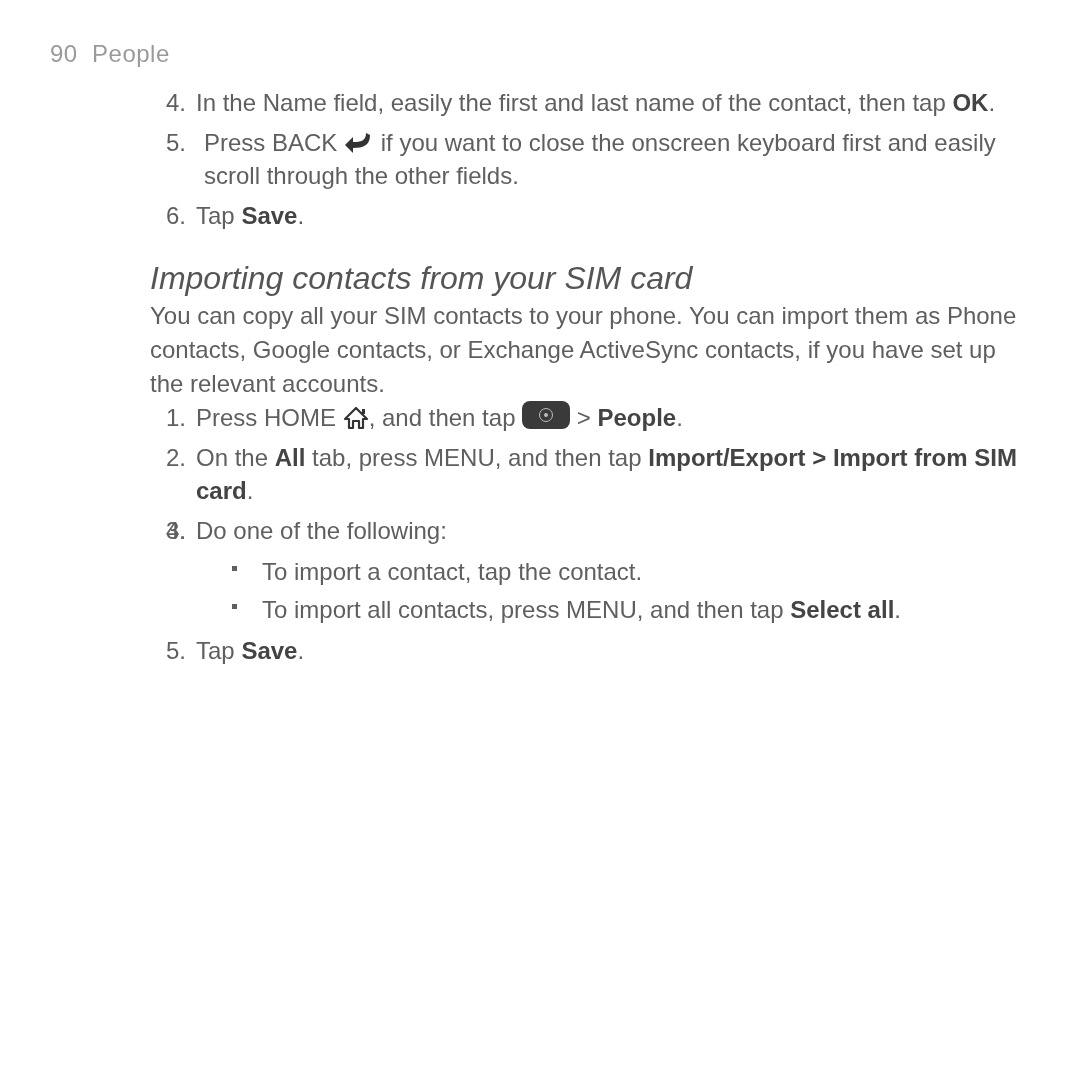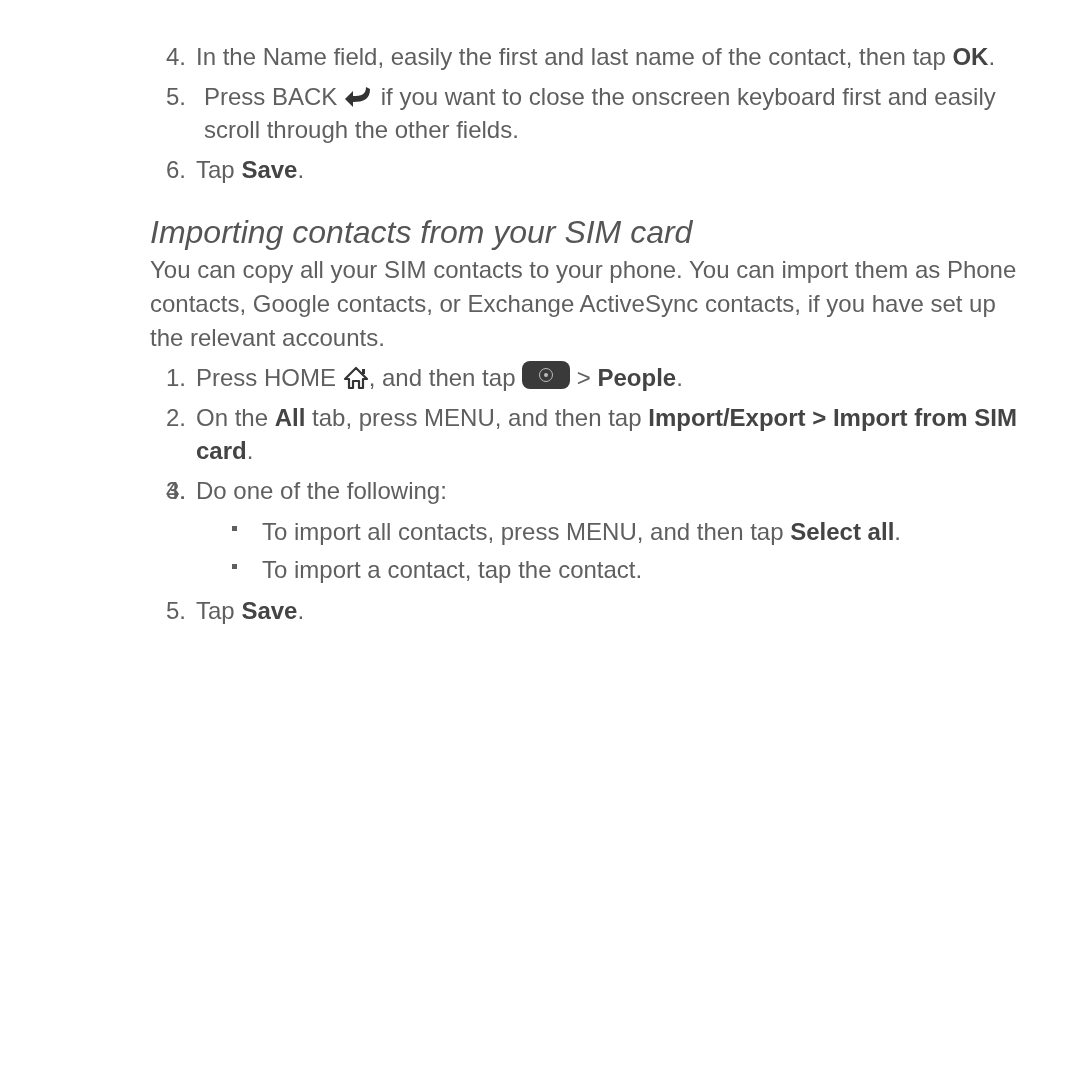--- a/index.html
+++ b/index.html
@@ -69,21 +69,21 @@
     color: #555;
     font-weight: 400;
     margin: 28px 0 2px 0;
     letter-spacing: 0px;
     font-style: italic;
   }
   .intro {
     font-size: 24px;
     line-height: 1.4;
     color: #5f5f5f;
-    margin-bottom: 7px;
+    margin-bottom: 1px;
     font-weight: 300;
   }
   .bullets {
     margin-top: 6px;
     padding-left: 36px;
   }
   .bullet {
     position: relative;
     font-size: 24px;
     line-height: 1.5;
@@ -134,20 +134,24 @@
     height: 4px;
     background: #bbb;
     border-radius: 50%;
   }
 </style>
 </head>
 <body>
 
 <div class="page">
 
+  <div class="header">
+    <span>90</span>&nbsp;
+    <span>People</span>
+  </div>
 
   <div class="content">
 
     <ol>
       <li class="step">
         <span class="num">4.</span>
         <span>In the Name field, easily the first and last name of the contact, then tap </span><span class="heavy">OK</span><span>.</span>
       </li>
       <li class="step">
         <span class="num">5.</span>
@@ -188,25 +192,25 @@
       <li class="step">
         <span class="num">3.</span>
       </li>
 
       <li class="step">
         <span class="num">4.</span>
         <span>Do one of the following:</span>
         <div class="bullets">
           <div class="bullet">
             <span class="dot"></span>
-            <span>To import all contacts, press MENU, and then tap </span><span class="heavy">Select all</span><span>.</span>
+            <span>To import a contact, tap the contact.</span>
           </div>
           <div class="bullet">
             <span class="dot"></span>
-            <span>To import a contact, tap the contact.</span>
+            <span>To import all contacts, press MENU, and then tap </span><span class="heavy">Select all</span><span>.</span>
           </div>
         </div>
       </li>
 
       <li class="step">
         <span class="num">5.</span>
         <span>Tap </span><span class="heavy">Save</span><span>.</span>
       </li>
     </ol>
 

